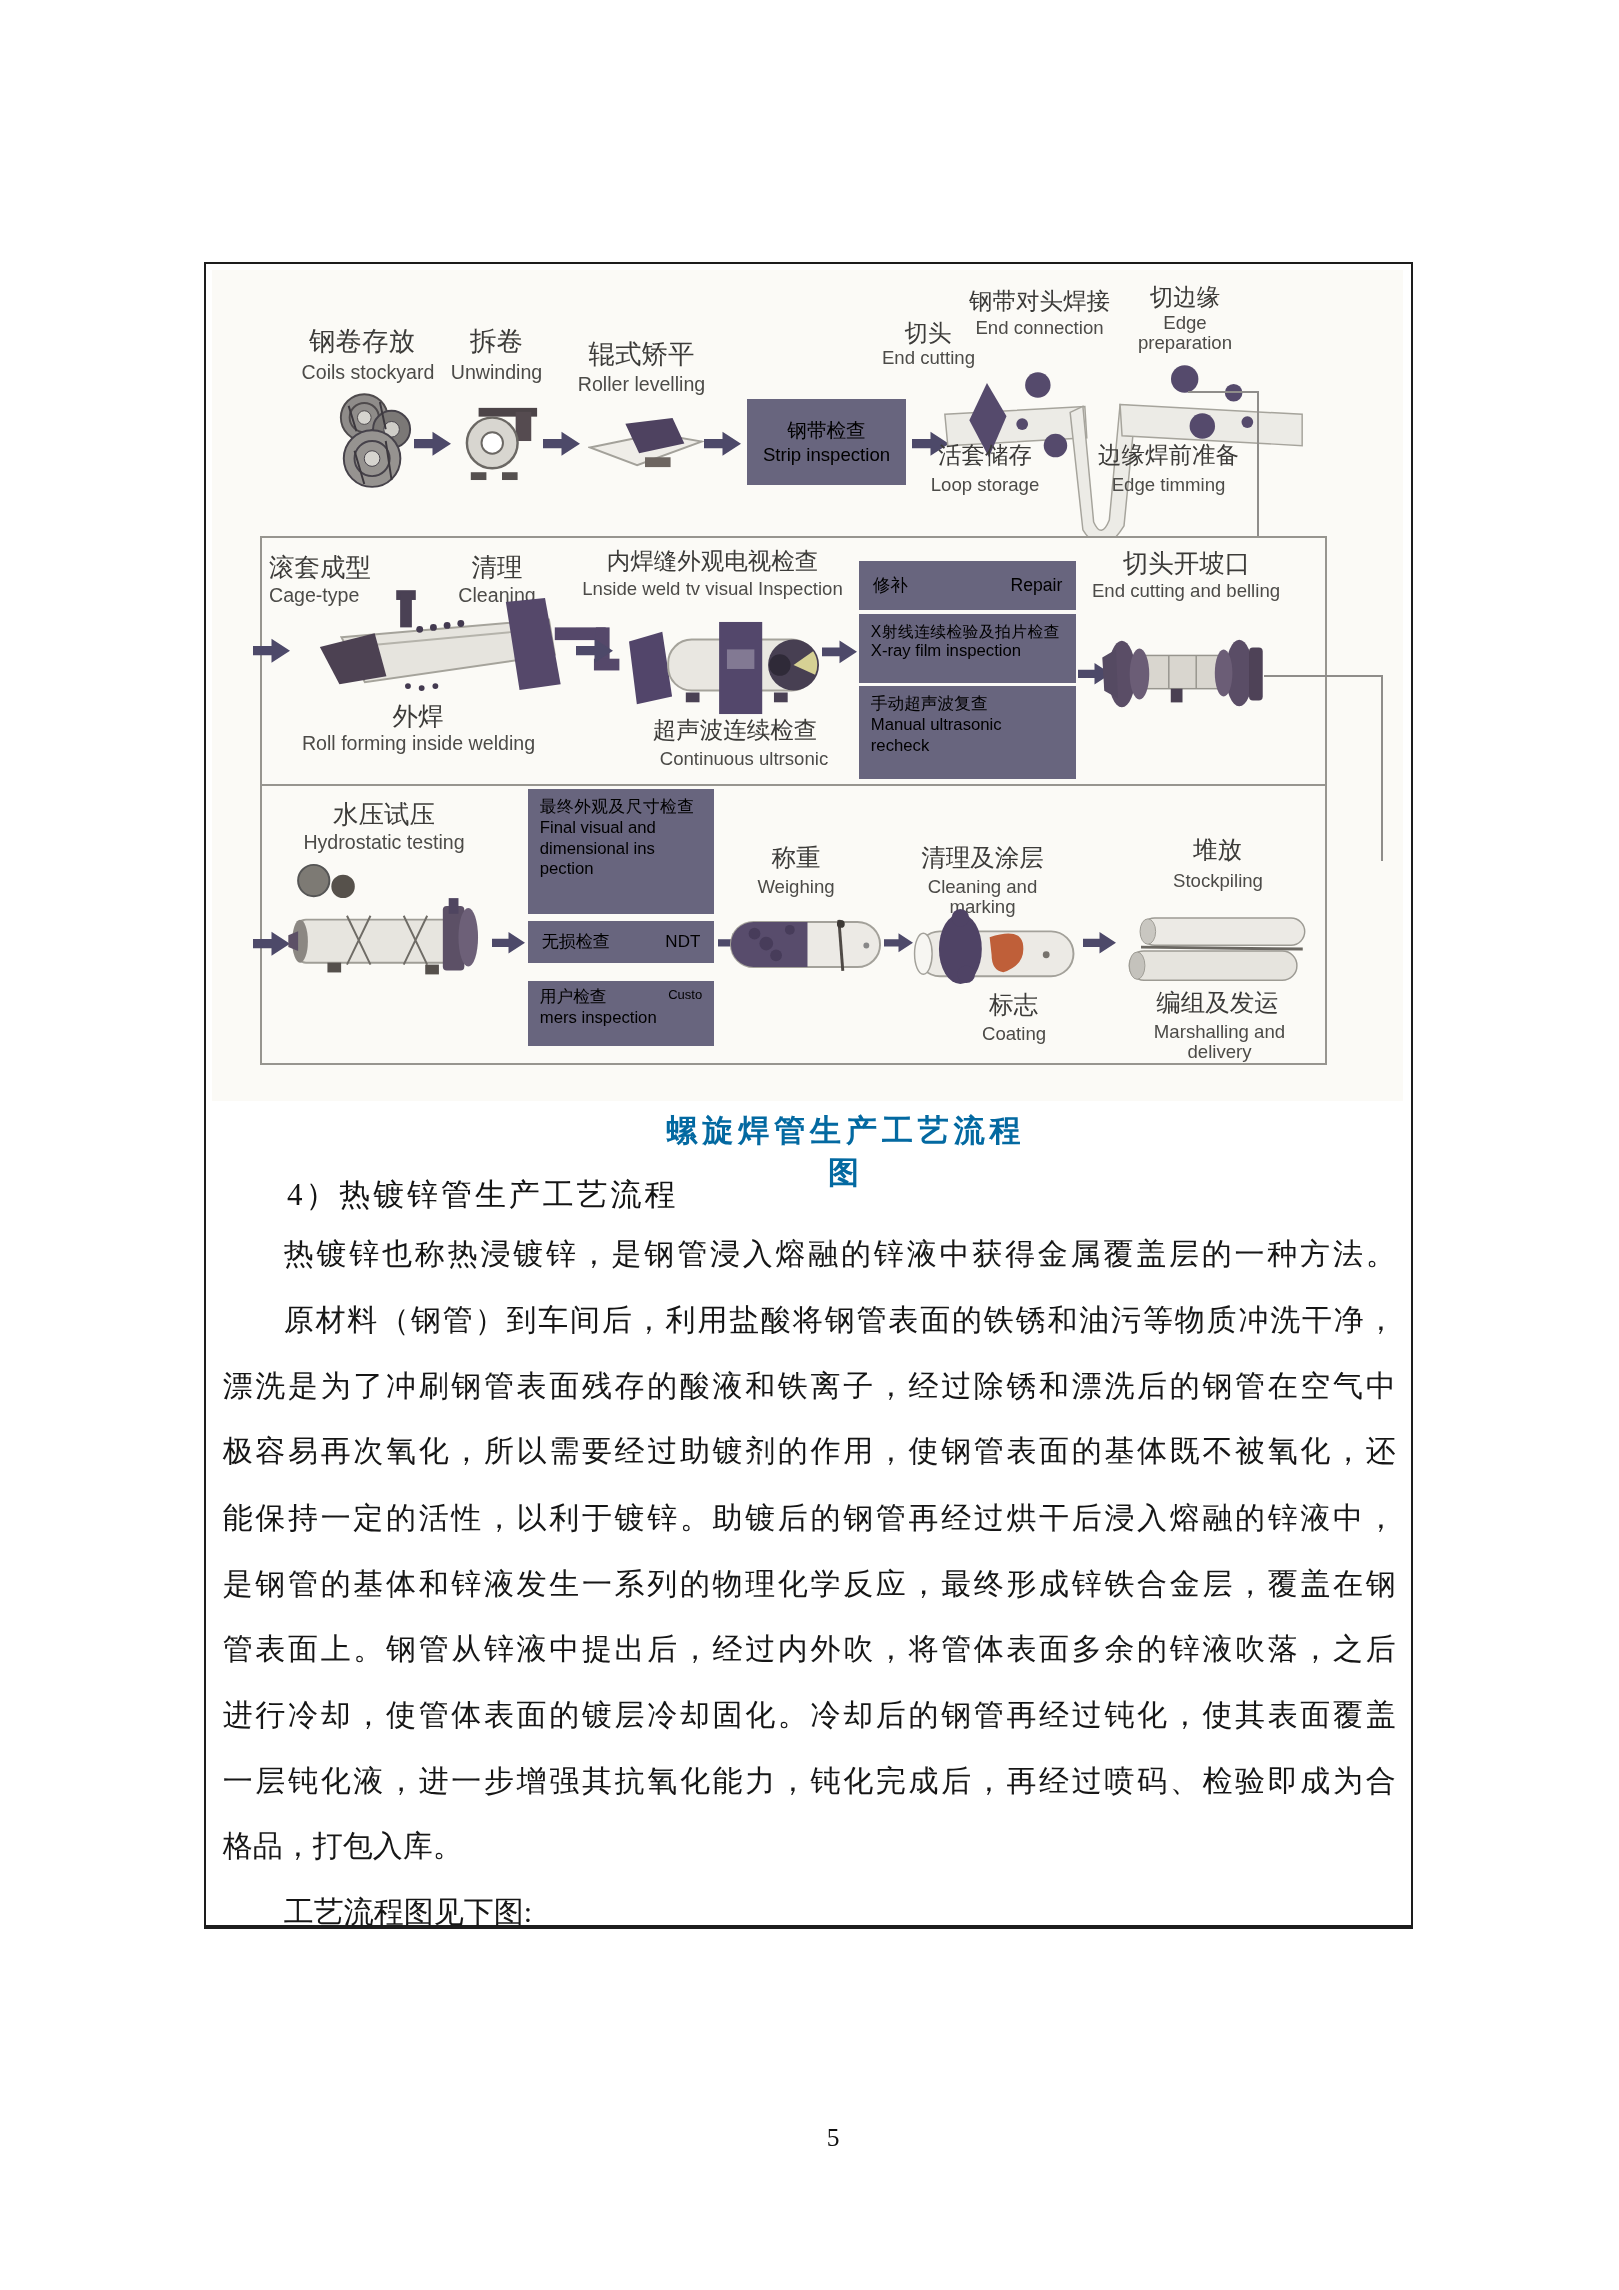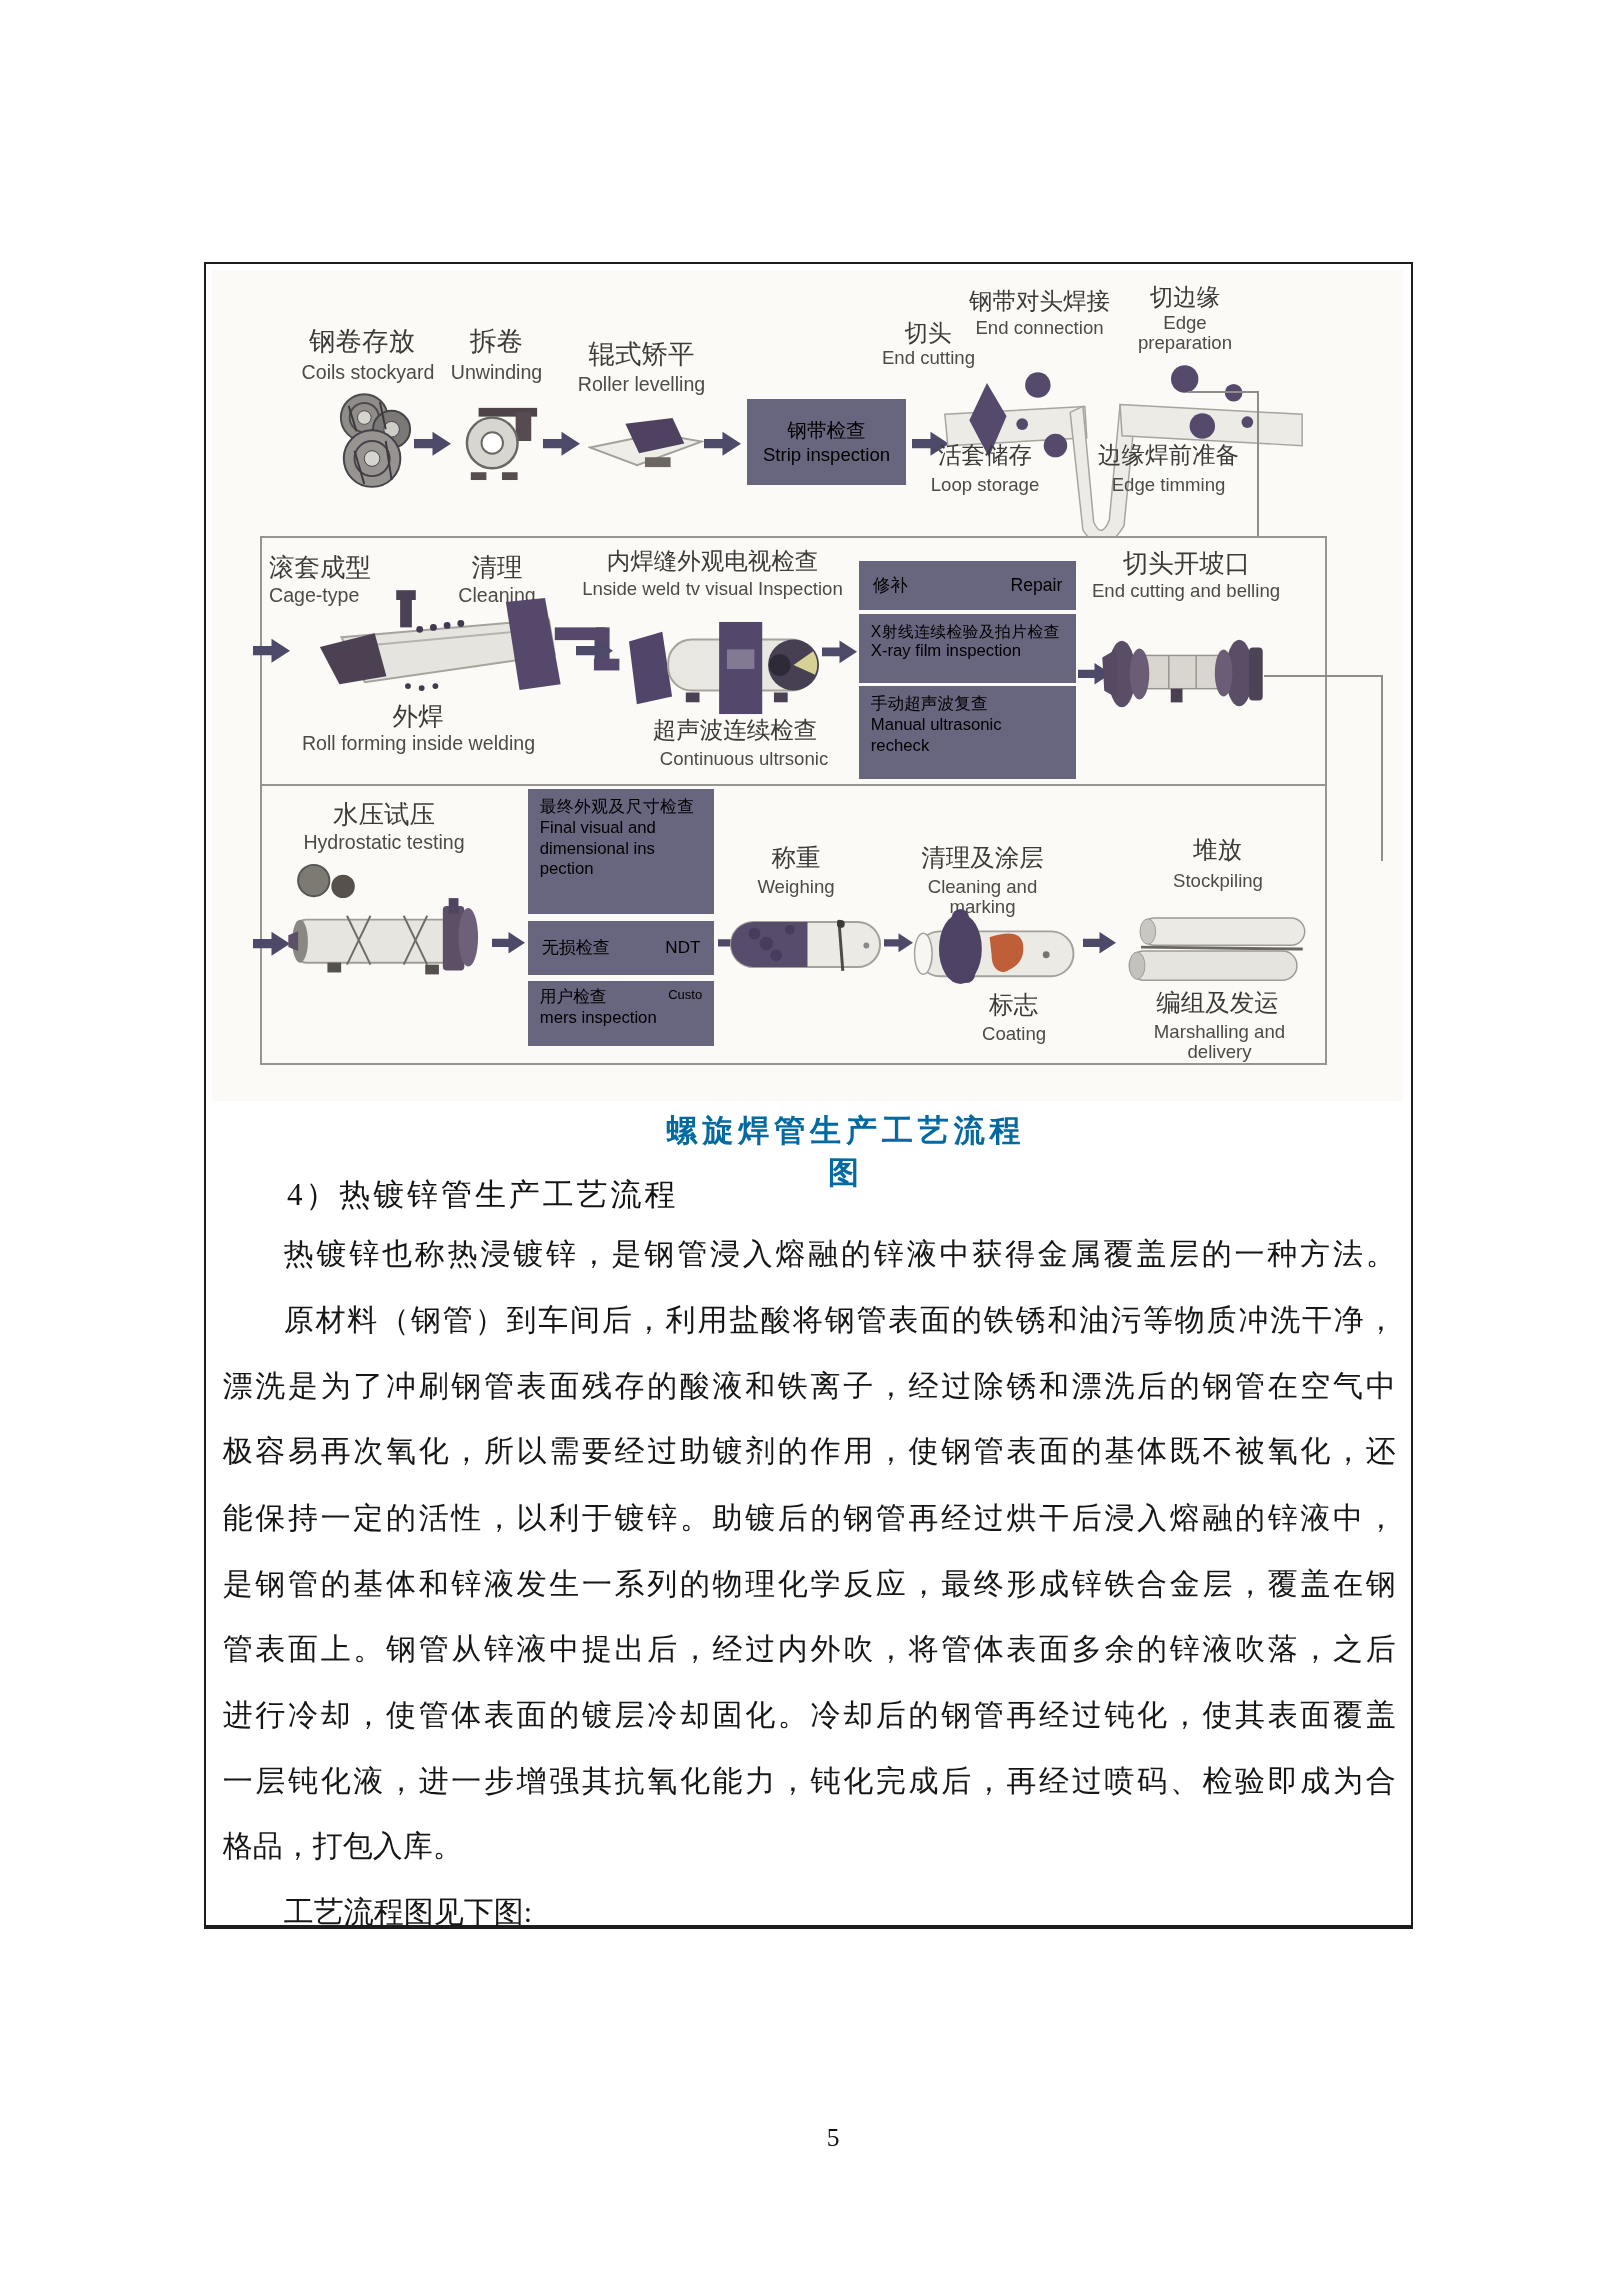--- a/index.html
+++ b/index.html
@@ -226,21 +226,21 @@
     <svg class="arw" style="left:286px;top:666px;" width="33" height="25.5" viewBox="0 0 40 28">
         <path d="M0 9 H20 V1 L40 14 L20 27 V19 H0 Z" fill="#4d4969"></path>
       </svg>
 
     <div class="pbox pcol" style="left:322px;top:525px;width:186px;height:125px;">
       <div style="font-size:16.7px;letter-spacing:0.5px;">最终外观及尺寸检查</div>
       <div style="font-size:16.7px;">Final visual and</div>
       <div style="font-size:16.7px;">dimensional ins</div>
       <div style="font-size:16.7px;">pection</div>
     </div>
-    <div class="pbox" style="left:322px;top:657px;width:186px;height:54px;">
+    <div class="pbox" style="left:322px;top:657px;width:186px;height:42px;">
       <div class="prow">
         <span style="font-size:17px;">无损检查</span>
         <span style="font-size:17px;">NDT</span>
       </div>
     </div>
     <div class="pbox pcol" style="left:322px;top:717px;width:186px;height:65px;padding-top:5.9px;">
       <div style="display:flex;justify-content:space-between;">
         <span style="font-size:16.7px;">用户检查</span>
         <span style="font-size:13px;">Custo</span>
       </div>

